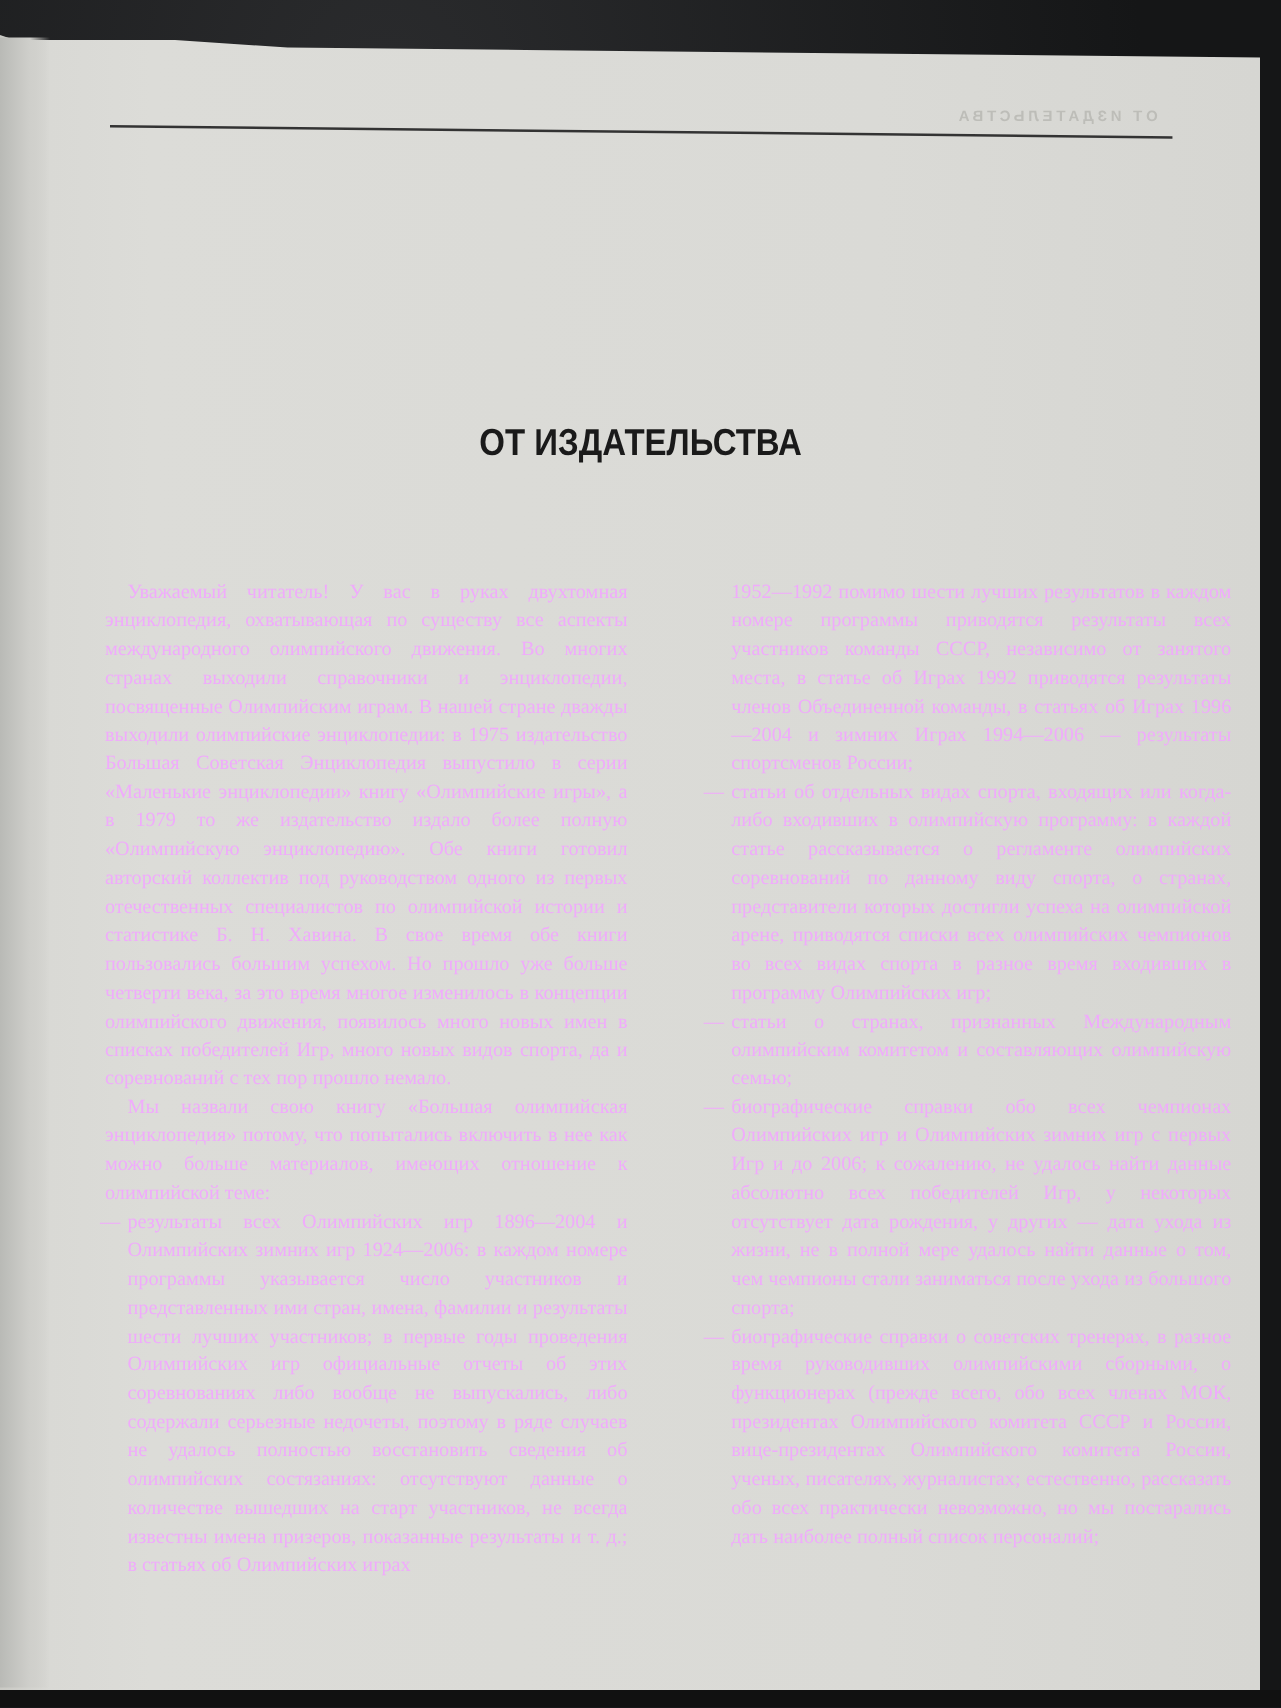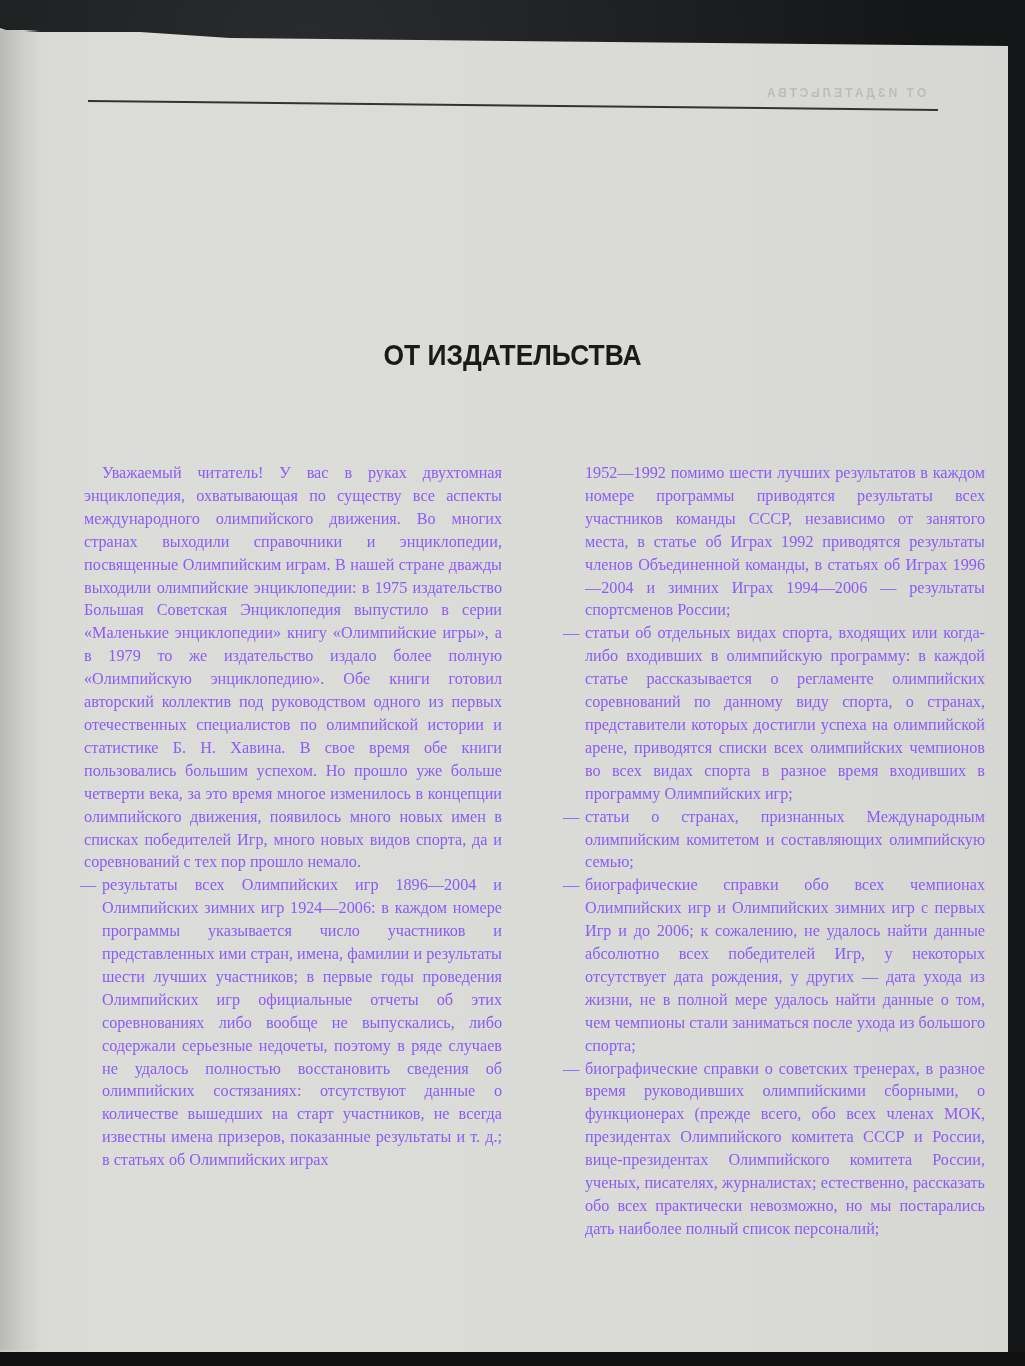--- a/index.html
+++ b/index.html
@@ -36,21 +36,21 @@
     letter-spacing: 3px; color: #bdbdb8; transform: scaleX(-1); text-align: center;
   }
   .title {
     position: absolute; left: 0; width: 1025px; top: 338px; text-align: center;
     font-family: "Liberation Sans Narrow", "Liberation Sans", sans-serif;
     font-weight: bold; font-size: 30px; color: #1a1a1a; letter-spacing: 0px;
     transform: scaleX(0.88);
   }
   .col {
     position: absolute; top: 462px; width: 418px;
-    font-size: 16.2px; line-height: 22.9px; color: #8b5cf6;
+    font-size: 16.2px; line-height: 22.9px; color: #f0abfc;
     text-align: justify;
   }
   .col.left { left: 84px; }
   .col.right { left: 567px; }
   .col p { margin: 0; text-indent: 18px; }
   .col .item { position: relative; padding-left: 18px; }
   .col .item .dash { position: absolute; left: -4px; top: 0; }
 </style>
 </head>
 <body>
@@ -60,20 +60,21 @@
 <div class="page-fold"></div>
 <div class="bottom-edge"></div>
 
 <div class="bleed-header">ОТ ИЗДАТЕЛЬСТВА</div>
 <div class="header-rule"></div>
 
 <h1 class="title" style="margin:0;">ОТ ИЗДАТЕЛЬСТВА</h1>
 
 <div class="col left">
   <p>Уважаемый читатель! У вас в руках двухтомная энциклопедия, охватывающая по существу все аспекты международного олимпийского движения. Во многих странах выходили справочники и энциклопедии, посвященные Олимпийским играм. В нашей стране дважды выходили олимпийские энциклопедии: в 1975 издательство Большая Советская Энциклопедия выпустило в серии «Маленькие энциклопедии» книгу «Олимпийские игры», а в 1979 то же издательство издало более полную «Олимпийскую энциклопедию». Обе книги готовил авторский коллектив под руководством одного из первых отечественных специалистов по олимпийской истории и статистике Б. Н. Хавина. В свое время обе книги пользовались большим успехом. Но прошло уже больше четверти века, за это время многое изменилось в концепции олимпийского движения, появилось много новых имен в списках победителей Игр, много новых видов спорта, да и соревнований с тех пор прошло немало.</p>
+  <p>Мы назвали свою книгу «Большая олимпийская энциклопедия» потому, что попытались включить в нее как можно больше материалов, имеющих отношение к олимпийской теме:</p>
   <div class="item">
     <span class="dash">—</span>
     <span>результаты всех Олимпийских игр 1896—2004 и Олимпийских зимних игр 1924—2006: в каждом номере программы указывается число участников и представленных ими стран, имена, фамилии и результаты шести лучших участников; в первые годы проведения Олимпийских игр официальные отчеты об этих соревнованиях либо вообще не выпускались, либо содержали серьезные недочеты, поэтому в ряде случаев не удалось полностью восстановить сведения об олимпийских состязаниях: отсутствуют данные о количестве вышедших на старт участников, не всегда известны имена призеров, показанные результаты и т. д.; в статьях об Олимпийских играх</span>
   </div>
 </div>
 
 <div class="col right">
   <div class="item">
     <span>1952—1992 помимо шести лучших результатов в каждом номере программы приводятся результаты всех участников команды СССР, независимо от занятого места, в статье об Играх 1992 приводятся результаты членов Объединенной команды, в статьях об Играх 1996—2004 и зимних Играх 1994—2006 — результаты спортсменов России;</span>
   </div>

